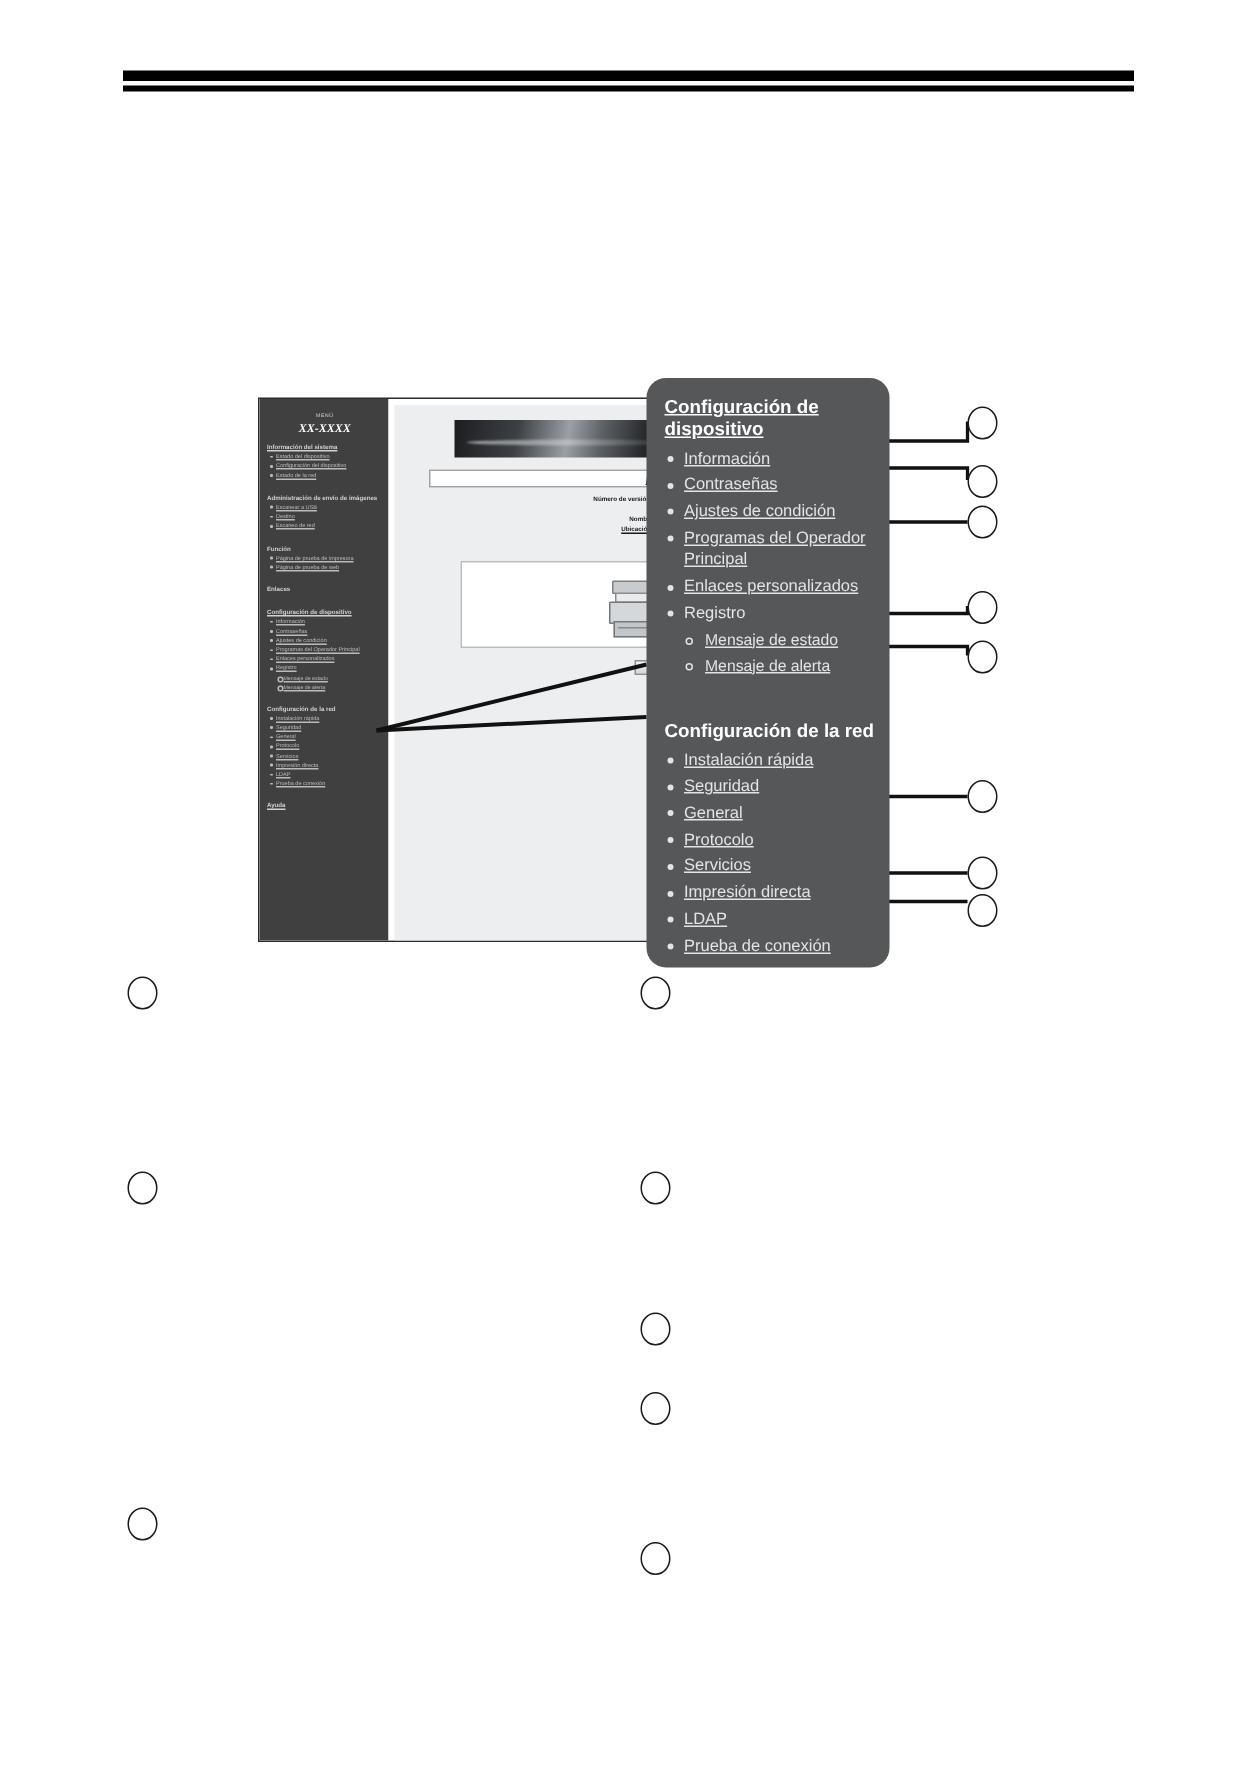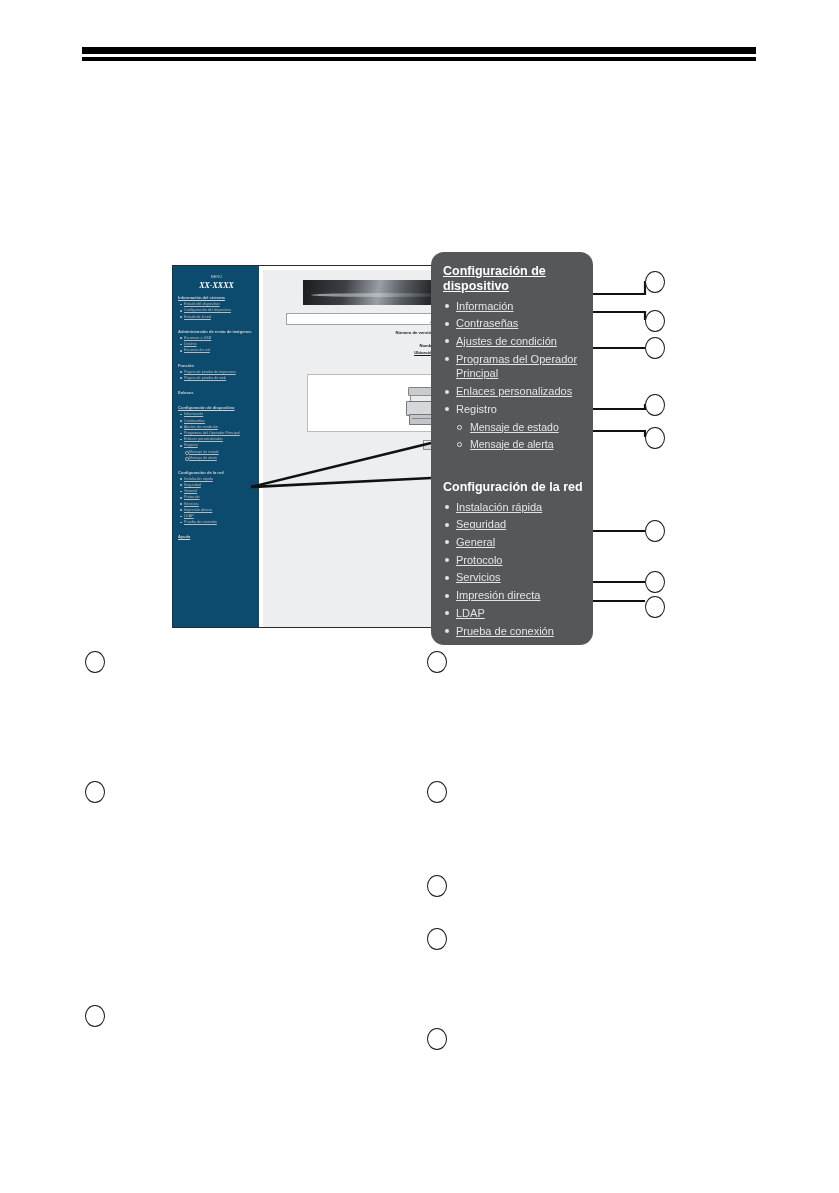--- a/index.html
+++ b/index.html
@@ -46,21 +46,21 @@
     background: #ffffff;
     border: 1px solid #2b2b2b;
     box-sizing: border-box;
     overflow: hidden;
   }
   .shot-nav {
     position: absolute;
     left: 0; top: 0;
     width: 86px;
     height: 100%;
-    background: #0c4a6e;
+    background: #404040;
     box-sizing: border-box;
     padding: 5px 4px 0 5px;
   }
   .shot-main {
     position: absolute;
     left: 86px; top: 0;
     right: 0; bottom: 0;
     background: #ffffff;
   }
   .shot-main-inner {

